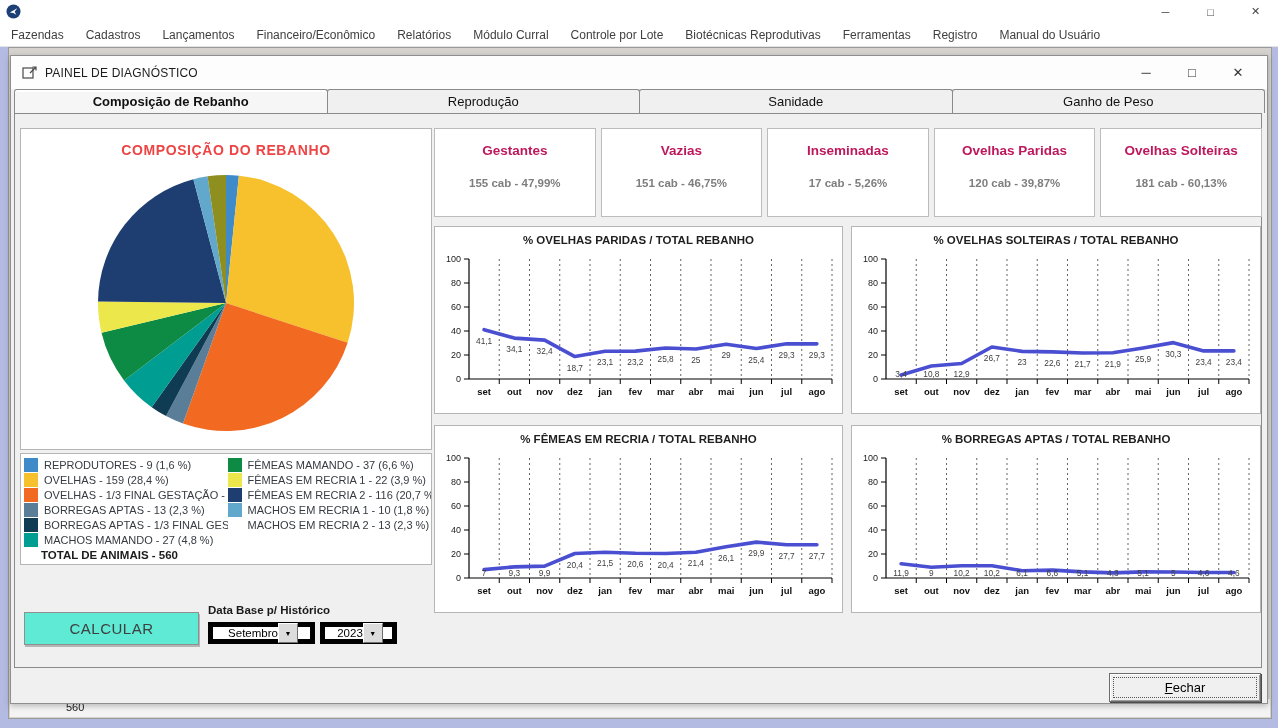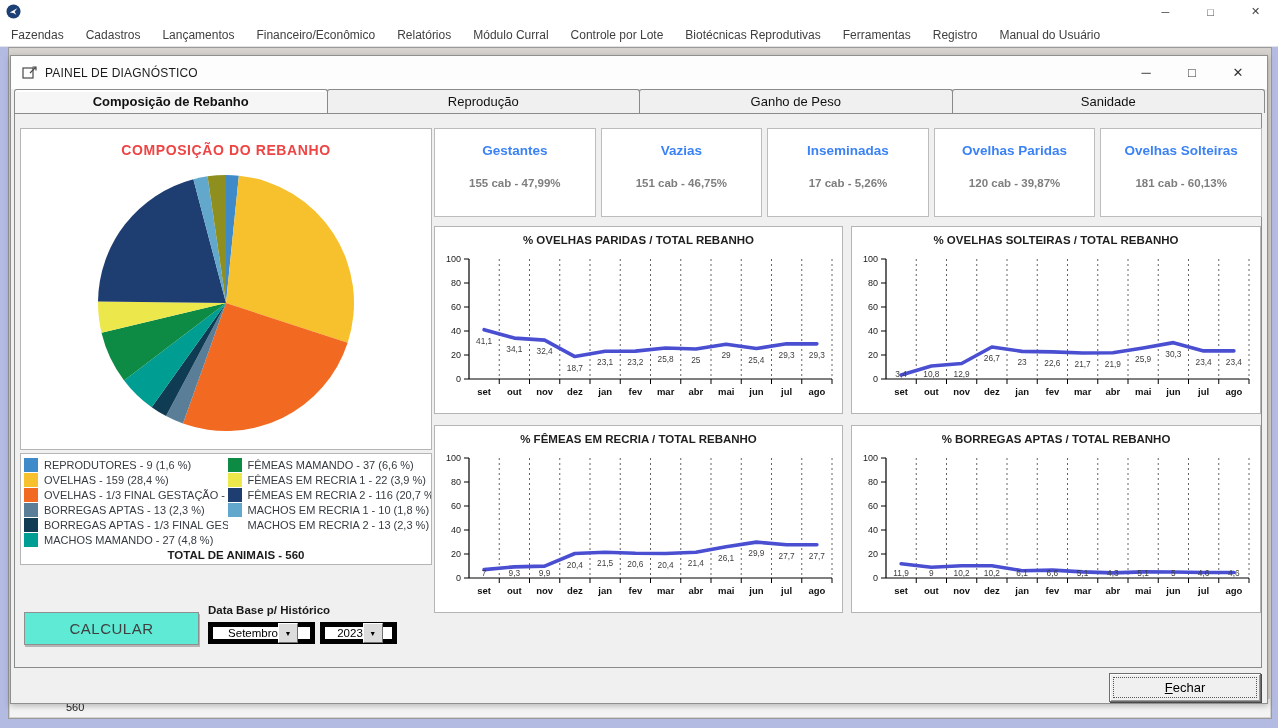--- a/index.html
+++ b/index.html
@@ -29,31 +29,31 @@
   .dlg-btn{width:46px;height:33px;display:flex;align-items:center;justify-content:center;font-size:13px;color:#333;}
   .tabstrip{position:relative;height:24px;display:flex;padding:0 3px;}
   .tab{flex:1;border:1px solid #8a8a8a;border-bottom:none;background:#f0f0f0;border-radius:3px 3px 0 0;display:flex;align-items:center;justify-content:center;font-size:13px;color:#111;margin-right:-1px;}
   .tab.active{font-weight:bold;background:#f6f6f6;box-shadow:inset 0 2px 0 #fff;}
   .dlg-content{position:relative;height:590px;}
   .tabpage{position:absolute;left:3px;top:0;width:1248px;height:555px;background:#f0f0f0;border:1px solid #8a8a8a;box-sizing:border-box;}
   
   .pie-box{position:absolute;left:5px;top:14px;width:412px;height:322px;background:#ffffff;border:1px solid #b5b5b5;box-sizing:border-box;}
   .pie-title{text-align:center;margin-top:13px;font-size:14px;font-weight:bold;color:#ef4444;letter-spacing:.6px;}
   .pie-svg{position:absolute;left:0;top:34px;width:410px;height:280px;}
-  .legend-box{position:absolute;left:5px;top:339px;width:412px;height:112px;background:#ffffff;border:1px solid #b5b5b5;box-sizing:border-box;font-size:11px;color:#353b41;text-align:center;}
+  .legend-box{position:absolute;left:5px;top:339px;width:412px;height:112px;background:#ffffff;border:1px solid #b5b5b5;box-sizing:border-box;font-size:11px;color:#353b41;}
   .legend-cols{display:flex;padding:3px 0 0 3px;}
   .legend-col{width:205px;overflow:hidden;}
   .legend-row{display:flex;align-items:center;height:15px;overflow:hidden;white-space:nowrap;}
   .legend-swatch{width:14px;height:14px;flex:0 0 auto;margin-right:6px;}
   .legend-label{overflow:hidden;white-space:nowrap;}
   .legend-total{font-weight:bold;font-size:11.5px;color:#1c1c1c;padding:2px 0 0 20px;}
   
   .stats-row{position:absolute;left:419px;top:14px;width:828px;height:89px;display:flex;gap:5px;}
   .stat-card{flex:1;background:#ffffff;border:1px solid #bcbcbc;position:relative;}
-  .stat-title{text-align:center;margin-top:14px;font-size:13.5px;font-weight:bold;color:#3b82f6;}
+  .stat-title{text-align:center;margin-top:14px;font-size:13.5px;font-weight:bold;color:#be185d;}
   .stat-value{text-align:center;margin-top:19px;font-size:11.5px;font-weight:bold;color:#7e7e7e;}
   
   .charts-grid{position:absolute;left:419px;top:112px;width:828px;height:388px;display:grid;grid-template-columns:409px 410px;grid-template-rows:188px 188px;gap:11px 8px;}
   .chart-box{background:#ffffff;border:1px solid #b5b5b5;box-sizing:border-box;position:relative;}
   .chart-title{text-align:center;margin-top:7px;font-size:11.5px;font-weight:bold;color:#1f1f1f;}
   .chart-svg{position:absolute;left:1px;top:24px;width:402px;height:160px;}
   
   .calc-btn{position:absolute;left:9px;top:498px;width:175px;height:33px;background:#5eead4;border:1px solid #8f8f8f;box-shadow:1px 2px 0 #b5b5b5;font-size:15px;color:#3f3f3f;display:flex;align-items:center;justify-content:center;letter-spacing:.5px;font-family:inherit;}
   .database-label{position:absolute;left:193px;top:490px;font-size:11.5px;font-weight:bold;color:#1a1a1a;}
   .combo{position:absolute;top:508px;height:22px;background:#ffffff;border:5px solid #000000;box-sizing:border-box;display:flex;align-items:center;justify-content:center;font-size:11.5px;color:#000;}
@@ -105,22 +105,22 @@
     <div class="dlg-controls">
       <span class="dlg-btn">─</span>
       <span class="dlg-btn">□</span>
       <span class="dlg-btn">✕</span>
     </div>
   </div>
 
   <div class="tabstrip">
       <div class="tab active">Composição de Rebanho</div>
       <div class="tab">Reprodução</div>
+      <div class="tab">Sanidade</div>
       <div class="tab">Ganho de Peso</div>
-      <div class="tab">Sanidade</div>
     </div>
 
   <div class="dlg-content">
     <div class="tabpage">
 
       <div class="pie-box">
         <div class="pie-title">COMPOSIÇÃO DO REBANHO</div>
         <svg class="pie-svg" viewBox="0 0 410 280">
             <path d="M 205 140 L 205 12 A 128 128 0 0 1 217.85911524507748 12.647563214857115 Z" fill="#3f8ac9"></path>
             <path d="M 205 140 L 217.85911524507748 12.647563214857115 A 128 128 0 0 1 326.66038493441425 179.78379993929872 Z" fill="#f7c02d"></path>

